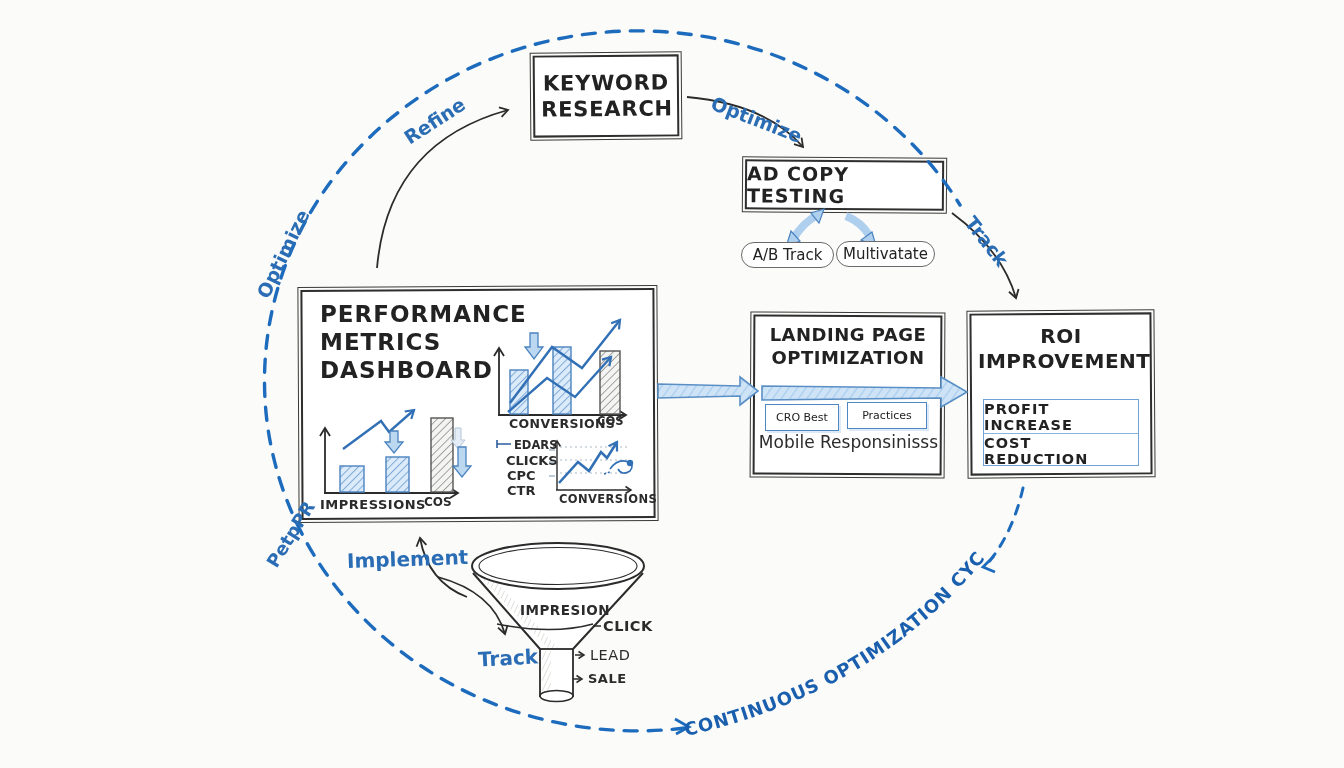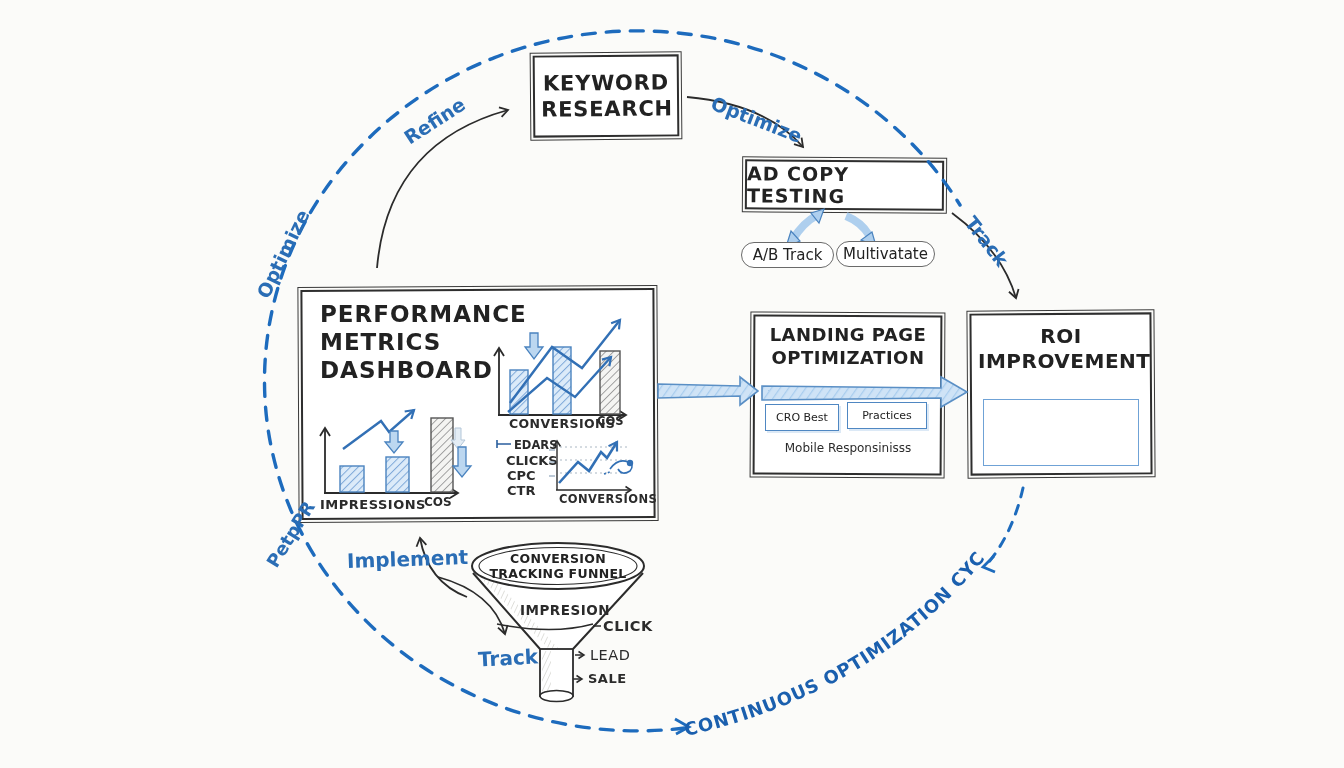--- a/index.html
+++ b/index.html
@@ -168,28 +168,29 @@
   <div class="lbl title" style="left:320px;top:300px;width:205px;font-size:23px;line-height:1.22;letter-spacing:1px;">PERFORMANCE METRICS DASHBOARD</div>
 
   <div class="box" style="left:753px;top:315px;width:189px;height:160px;transform:rotate(0.3deg);"></div>
   <div class="lbl title" style="left:762px;top:324px;width:172px;font-size:18px;line-height:1.25;text-align:center;letter-spacing:0.5px;">LANDING PAGE OPTIMIZATION</div>
   <div class="tagbox" style="left:765px;top:404px;width:74px;height:27px;">
     <span>CRO Best</span>
   </div>
   <div class="tagbox" style="left:847px;top:402px;width:80px;height:27px;">
     <span>Practices</span>
   </div>
-  <div class="lbl" style="left:758px;top:441px;width:180px;text-align:center;font-size:12px;font-weight:500;">Mobile Responsinisss</div>
+  <div class="lbl" style="left:758px;top:432px;width:180px;text-align:right;font-size:17px;font-weight:500;">Mobile Responsinisss</div>
 
   <div class="box" style="left:970px;top:313px;width:182px;height:162px;transform:rotate(-0.4deg);"></div>
   <div class="lbl title" style="left:978px;top:324px;width:166px;font-size:20px;line-height:1.25;text-align:center;letter-spacing:0.5px;">ROI IMPROVEMENT</div>
   <div class="roi-inner" style="left:983px;top:399px;width:156px;height:67px;">
-  </div>
-
-  <div class="lbl title" style="left:476px;top:552px;width:164px;font-size:12.5px;line-height:1.18;text-align:center;letter-spacing:0.3px;">CONVERSION TRACKING FUNNEL</div>
+    <div class="roi-row first">PROFIT INCREASE</div>
+    <div class="roi-row">COST REDUCTION</div>
+  </div>
+
   <div class="lbl" style="left:520px;top:602px;width:74px;text-align:center;font-size:13.5px;font-weight:700;letter-spacing:0.5px;">IMPRESION</div>
   <div class="lbl" style="left:603px;top:618px;font-size:14.5px;font-weight:700;letter-spacing:0.5px;">CLICK</div>
   <div class="lbl" style="left:590px;top:647px;font-size:14.5px;font-weight:400;letter-spacing:0.5px;">LEAD</div>
   <div class="lbl" style="left:588px;top:671px;font-size:13px;font-weight:700;letter-spacing:0.5px;">SALE</div>
 
   <div class="lbl hand-blue" style="left:400px;top:130px;font-size:19px;transform:rotate(-33deg);transform-origin:0 0;">Refine</div>
   <div class="lbl hand-blue" style="left:716px;top:92px;font-size:19px;transform:rotate(21deg);transform-origin:0 0;">Optimize</div>
   <div class="lbl hand-blue" style="left:978px;top:212px;font-size:19px;transform:rotate(52deg);transform-origin:0 0;">Track</div>
   <div class="lbl hand-blue" style="left:252px;top:292px;font-size:19px;transform:rotate(-64deg);transform-origin:0 0;">Optimize</div>
   <div class="lbl hand-blue" style="left:262px;top:560px;font-size:18px;transform:rotate(-58deg);transform-origin:0 0;">PetpPR</div>

